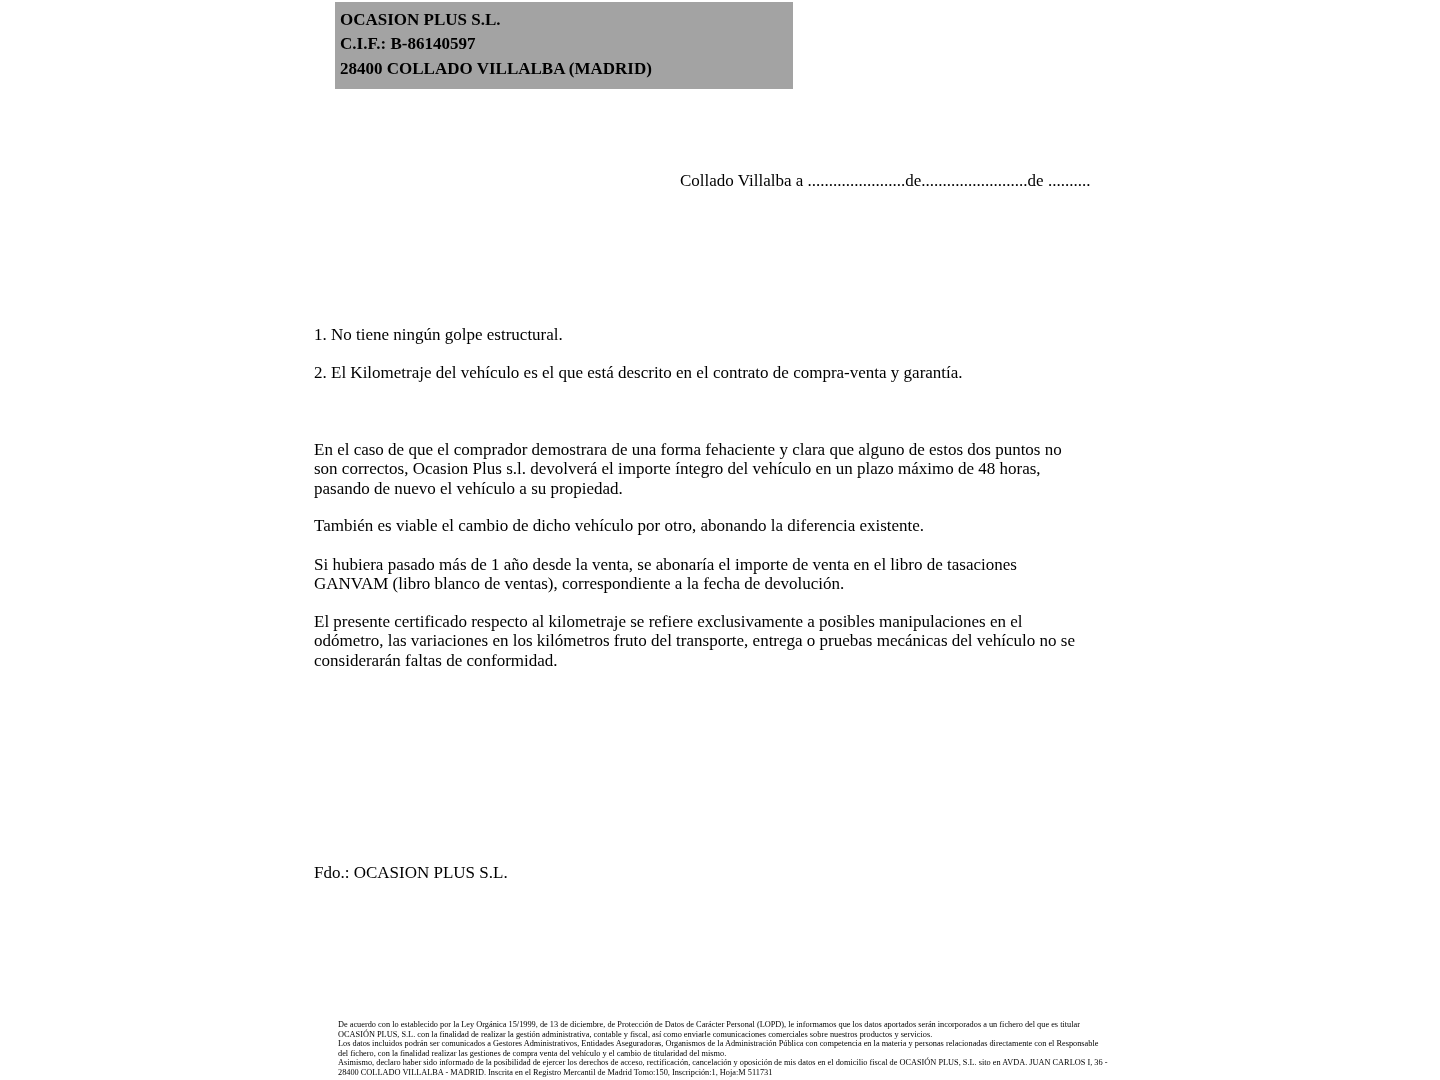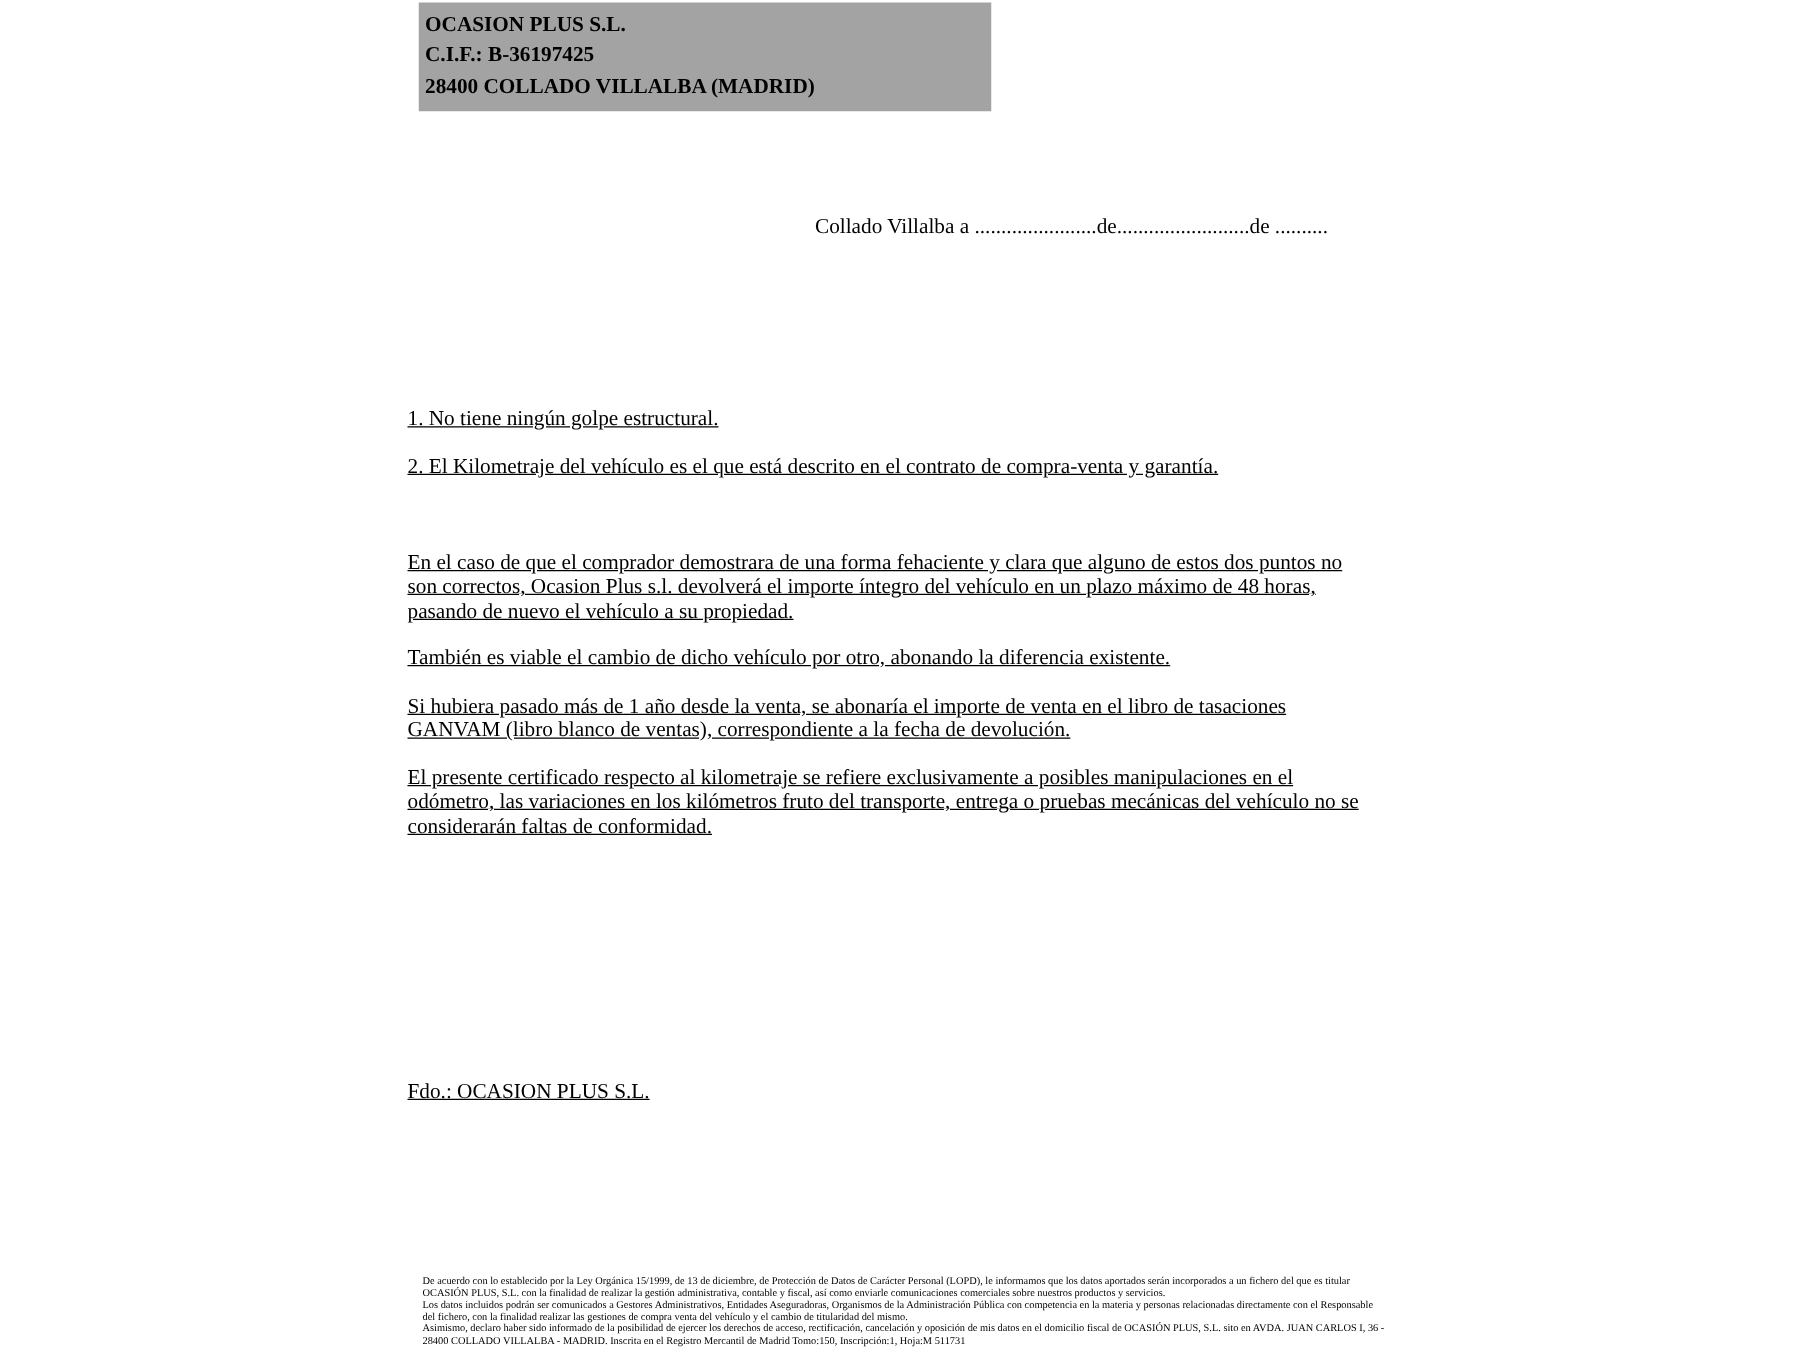--- a/index.html
+++ b/index.html
@@ -22,21 +22,21 @@
     padding: 6px 6px 8px 5px;
   }
   .header-box .hline {
     font-weight: bold;
     font-size: 17px;
     line-height: 24.3px;
     white-space: nowrap;
   }
   .date-line {
     position: absolute;
-    left: 652px;
+    left: 680px;
     top: 171px;
     font-size: 17px;
     white-space: nowrap;
   }
   .cert-block {
     position: absolute;
     left: 335px;
     top: 216px;
   }
   .cert-block .cline {
@@ -44,25 +44,24 @@
     line-height: 23.5px;
     white-space: nowrap;
   }
   .label-wrap {
     display: inline-block;
     width: 82px;
   }
   .underline { text-decoration: underline; }
   .body-text {
     position: absolute;
-    left: 326px;
+    left: 314px;
     font-size: 17px;
     line-height: 19.4px;
     width: 765px;
-    text-decoration: underline;
   }
   .nowrap { white-space: nowrap; width: auto; }
   .point1 { top: 325px; }
   .point2 { top: 363px; }
   .para1 { top: 440px; }
   .para2 { top: 516px; }
   .para3 { top: 555px; }
   .para4 { top: 612px; }
   .signature { top: 863px; }
   .footer {
@@ -75,21 +74,21 @@
   }
   .footer p { margin: 0; }
 </style>
 </head>
 <body>
 
 <div class="page">
 
   <div class="header-box">
     <div class="hline">OCASION PLUS S.L.</div>
-    <div class="hline">C.I.F.: B-36197425</div>
+    <div class="hline">C.I.F.: B-86140597</div>
     <div class="hline">28400 COLLADO VILLALBA (MADRID)</div>
   </div>
 
   <div class="date-line">Collado Villalba a .......................de.........................de ..........</div>
 
 
   <div class="body-text point1 nowrap">1. No tiene ningún golpe estructural.</div>
   <div class="body-text point2 nowrap">2. El Kilometraje del vehículo es el que está descrito en el contrato de compra-venta y garantía.</div>
 
   <div class="body-text para1">En el caso de que el comprador demostrara de una forma fehaciente y clara que alguno de estos dos puntos no son correctos, Ocasion Plus s.l. devolverá el importe íntegro del vehículo en un plazo máximo de 48 horas, pasando de nuevo el vehículo a su propiedad.</div>

